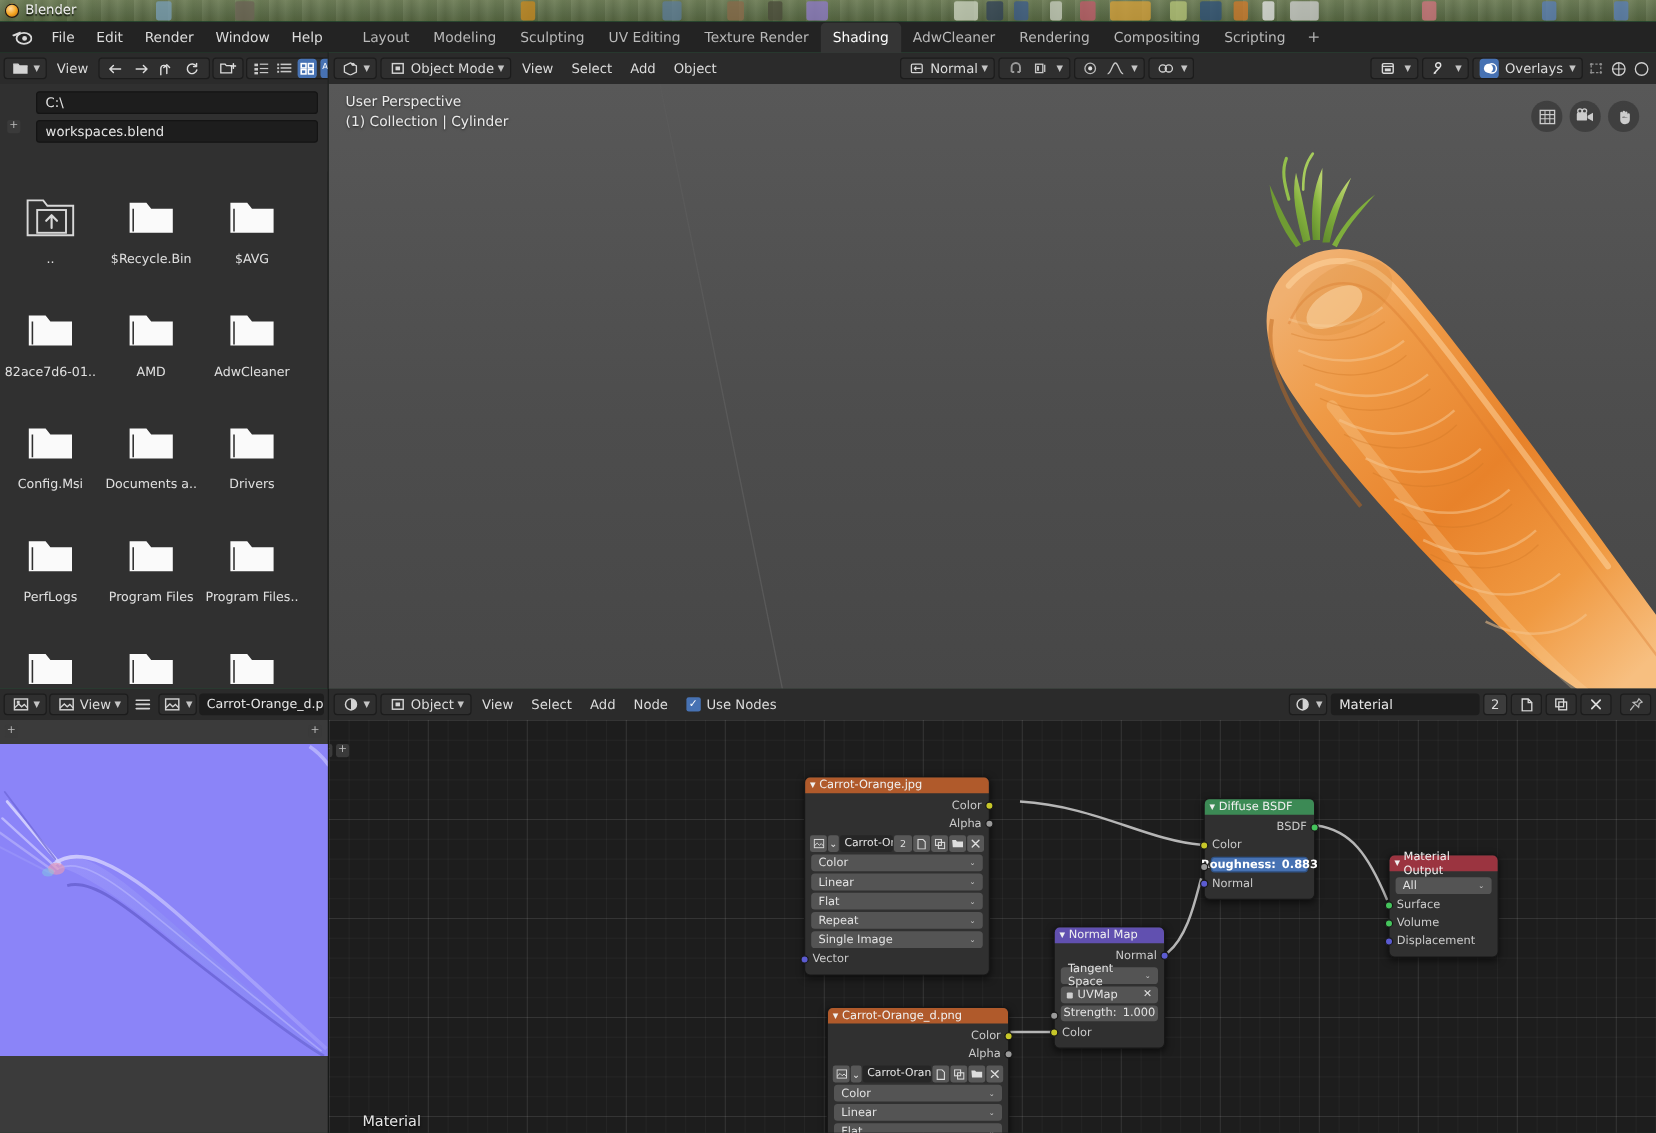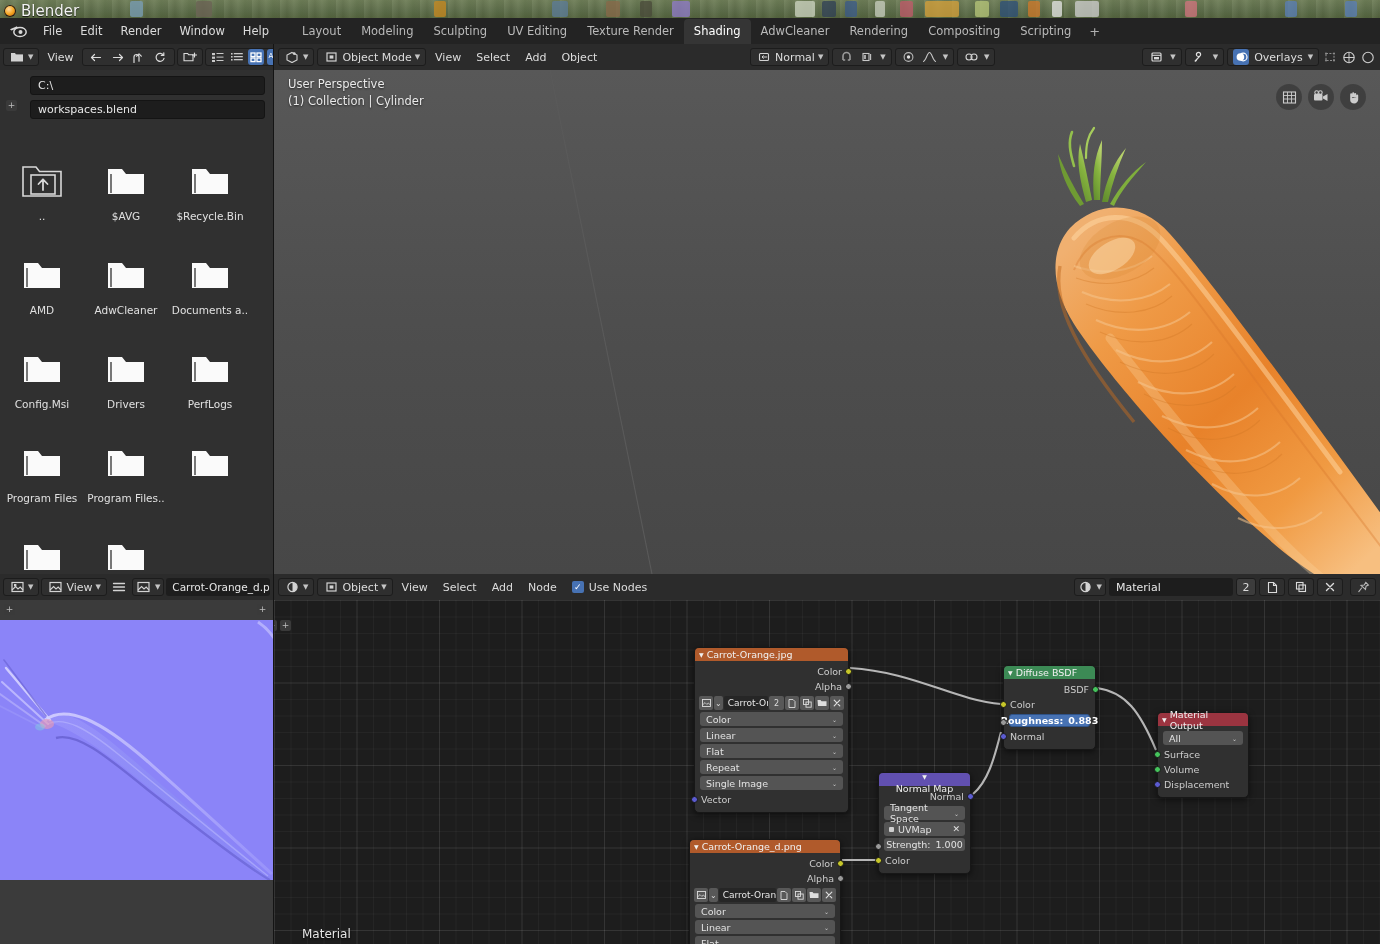--- a/index.html
+++ b/index.html
@@ -15,21 +15,21 @@
         rgba(40,60,30,0.10) 21px, rgba(0,0,0,0.05) 28px),
       linear-gradient(180deg,#71805a,#5f6f4c 60%,#55643f);
     overflow:hidden;
   }
   #desktop-titlebar .blobs{position:absolute;inset:0;}
   #desktop-titlebar .blob{position:absolute;top:1px;height:16px;border-radius:2px;opacity:.75;}
   .tb-app{position:absolute;left:4px;top:2px;display:flex;align-items:center;gap:5px;z-index:5;}
   .tb-logo{width:12px;height:12px;border-radius:50%;
     background:radial-gradient(circle at 40% 35%,#ffd9a0 0%,#f5a623 45%,#d07a12 70%,#2a2a2a 100%);
     box-shadow:0 0 0 1px #1b1b1b inset;}
-  .tb-title{font-size:15px;color:#f2f2f2;text-shadow:0 1px 1px rgba(0,0,0,.8);}
+  .tb-title{font-size:11px;color:#f2f2f2;text-shadow:0 1px 1px rgba(0,0,0,.8);}
 
   
   #blender{position:absolute;left:0;top:18px;width:1380px;height:926px;background:#15803d;}
 
   
   #topbar{position:absolute;left:0;top:0;width:1380px;height:26px;background:#232323;
     display:flex;align-items:center;}
   .blender-icon{width:20px;height:18px;margin:0 6px 0 8px;display:flex;align-items:center;justify-content:center;}
   .menu-item{padding:3px 9px;font-size:11.5px;color:#dcdcdc;cursor:default;border-radius:3px;}
   #ws-tabs{display:flex;align-items:flex-end;height:26px;margin-left:14px;}
@@ -289,33 +289,42 @@
         <span class="fb-name">..</span>
       </div>
 
       <div class="fb-item">
         <span class="fb-ico">
           <svg width="44" height="40" viewBox="0 0 44 40">
               <path d="M4 8h14l4 5h18v20H4z" fill="#fafafa"></path>
               <path d="M7 13v19" stroke="#303030" stroke-width="1.3"></path>
             </svg>
         </span>
+        <span class="fb-name">$Recycle.Bin</span>
+      </div>
+
+      <div class="fb-item">
+        <span class="fb-ico">
+          <svg width="44" height="40" viewBox="0 0 44 40">
+              <path d="M4 8h14l4 5h18v20H4z" fill="#fafafa"></path>
+              <path d="M7 13v19" stroke="#303030" stroke-width="1.3"></path>
+            </svg>
+        </span>
         <span class="fb-name">$AVG</span>
       </div>
 
       <div class="fb-item">
         <span class="fb-ico">
           <svg width="44" height="40" viewBox="0 0 44 40">
               <path d="M4 8h14l4 5h18v20H4z" fill="#fafafa"></path>
               <path d="M7 13v19" stroke="#303030" stroke-width="1.3"></path>
             </svg>
         </span>
-        <span class="fb-name">$Recycle.Bin</span>
-      </div>
-
+        <span class="fb-name">82ace7d6-01..</span>
+      </div>
 
       <div class="fb-item">
         <span class="fb-ico">
           <svg width="44" height="40" viewBox="0 0 44 40">
               <path d="M4 8h14l4 5h18v20H4z" fill="#fafafa"></path>
               <path d="M7 13v19" stroke="#303030" stroke-width="1.3"></path>
             </svg>
         </span>
         <span class="fb-name">AMD</span>
       </div>
@@ -330,31 +339,31 @@
         <span class="fb-name">AdwCleaner</span>
       </div>
 
       <div class="fb-item">
         <span class="fb-ico">
           <svg width="44" height="40" viewBox="0 0 44 40">
               <path d="M4 8h14l4 5h18v20H4z" fill="#fafafa"></path>
               <path d="M7 13v19" stroke="#303030" stroke-width="1.3"></path>
             </svg>
         </span>
+        <span class="fb-name">Config.Msi</span>
+      </div>
+
+      <div class="fb-item">
+        <span class="fb-ico">
+          <svg width="44" height="40" viewBox="0 0 44 40">
+              <path d="M4 8h14l4 5h18v20H4z" fill="#fafafa"></path>
+              <path d="M7 13v19" stroke="#303030" stroke-width="1.3"></path>
+            </svg>
+        </span>
         <span class="fb-name">Documents a..</span>
-      </div>
-
-      <div class="fb-item">
-        <span class="fb-ico">
-          <svg width="44" height="40" viewBox="0 0 44 40">
-              <path d="M4 8h14l4 5h18v20H4z" fill="#fafafa"></path>
-              <path d="M7 13v19" stroke="#303030" stroke-width="1.3"></path>
-            </svg>
-        </span>
-        <span class="fb-name">Config.Msi</span>
       </div>
 
       <div class="fb-item">
         <span class="fb-ico">
           <svg width="44" height="40" viewBox="0 0 44 40">
               <path d="M4 8h14l4 5h18v20H4z" fill="#fafafa"></path>
               <path d="M7 13v19" stroke="#303030" stroke-width="1.3"></path>
             </svg>
         </span>
         <span class="fb-name">Drivers</span>
@@ -825,21 +834,21 @@
 
         <path d="M576 68 C640 72 680 100 727 104" fill="none" stroke="#b6b6b6" stroke-width="2.1"></path>
 
         <path d="M699 194 C716 180 722 150 727 132" fill="none" stroke="#b6b6b6" stroke-width="2.1"></path>
 
         <path d="M568 260 C586 260 592 260 604 260" fill="none" stroke="#b6b6b6" stroke-width="2.1"></path>
 
         <path d="M823 88 C852 92 866 112 882 150" fill="none" stroke="#b6b6b6" stroke-width="2.1"></path>
       </svg>
 
-      <div class="node" style="left:420px;top:47px;width:155px;">
+      <div class="node" style="left:396px;top:47px;width:155px;">
         <div class="node-head" style="background:#b05a2b;">
           <span class="tri">▼</span>
           <span>Carrot-Orange.jpg</span>
         </div>
         <div class="node-body">
           <div class="sock-row out">
             <span class="sock out s-color" style="top:4px;"></span>
             <span>Color</span>
           </div>
           <div class="sock-row out">
@@ -952,21 +961,21 @@
             <span>Volume</span>
           </div>
           <div class="sock-row">
             <span class="sock in s-vec" style="top:4px;"></span>
             <span>Displacement</span>
           </div>
         </div>
       </div>
 
       <div class="node" style="left:604px;top:172px;width:93px;">
-        <div class="node-head" style="background:#6150b0;flex-direction:column;">
+        <div class="node-head" style="background:#6150b0;">
           <span class="tri">▼</span>
           <span>Normal Map</span>
         </div>
         <div class="node-body">
           <div class="sock-row out">
             <span class="sock out s-vec" style="top:4px;"></span>
             <span>Normal</span>
           </div>
           <div class="node-dd">
             <span>Tangent Space</span>

